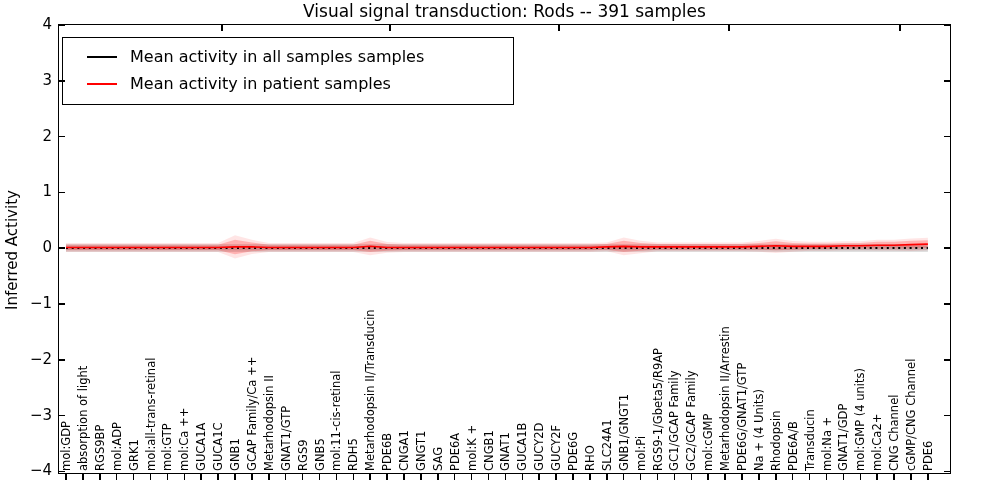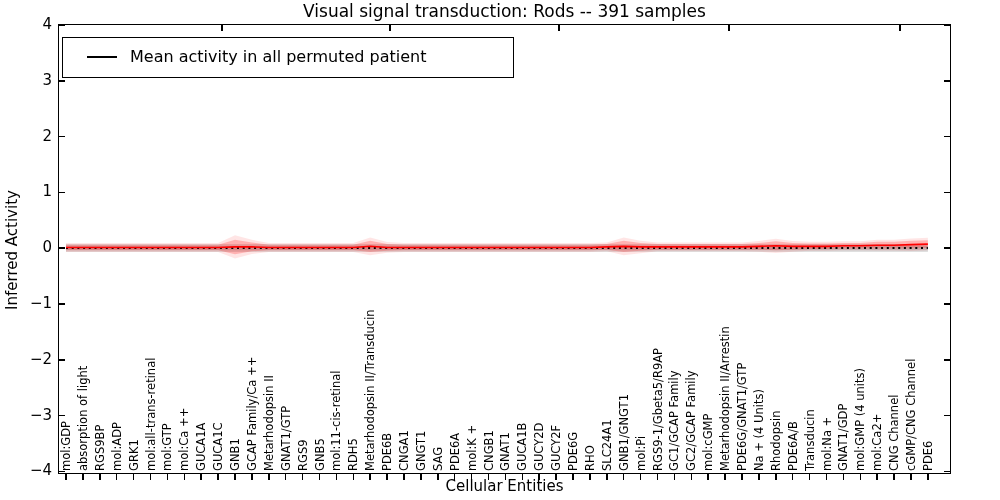--- a/index.html
+++ b/index.html
@@ -39,21 +39,25 @@
         <rect x="7" y="219.094" width="861.9" height="7.812" fill="rgba(0,0,0,0.14)"></rect>
         <rect x="7" y="220.8517" width="861.9" height="4.296600000000001" fill="rgba(0,0,0,0.10)"></rect>
         <polygon points="7,217.978 23.9,217.978 40.8,217.978 57.699999999999996,217.978 74.6,217.978 91.5,217.978 108.39999999999999,217.978 125.29999999999998,217.978 142.2,217.978 159.1,217.978 176,210.2776 192.89999999999998,214.7416 209.79999999999998,217.978 226.7,217.978 243.59999999999997,217.978 260.5,217.978 277.4,217.978 294.29999999999995,217.978 311.2,212.398 328.09999999999997,217.0852 345,217.978 361.9,217.978 378.79999999999995,217.978 395.7,217.978 412.59999999999997,217.978 429.49999999999994,217.978 446.4,217.978 463.29999999999995,217.978 480.19999999999993,217.978 497.09999999999997,217.978 514,217.978 530.9,217.978 547.8,217.42 564.6999999999999,212.398 581.5999999999999,215.6344 598.5,217.42 615.4,217.42 632.3,217.42 649.1999999999999,217.42 666.0999999999999,217.42 683,217.42 699.9,215.9692 716.8,213.6256 733.6999999999999,215.9692 750.5999999999999,216.862 767.4999999999999,216.862 784.4,216.304 801.3,216.304 818.1999999999999,214.8532 835.0999999999999,214.8532 851.9999999999999,213.4024 868.9,212.8444 868.9,225.3436 851.9999999999999,225.9016 835.0999999999999,225.5668 818.1999999999999,225.5668 801.3,225.232 784.4,225.232 767.4999999999999,225.79 750.5999999999999,225.79 733.6999999999999,226.6828 716.8,227.9104 699.9,226.6828 683,226.348 666.0999999999999,226.348 649.1999999999999,226.348 632.3,226.348 615.4,226.348 598.5,226.348 581.5999999999999,228.1336 564.6999999999999,230.254 547.8,226.348 530.9,226.906 514,226.906 497.09999999999997,226.906 480.19999999999993,226.906 463.29999999999995,226.906 446.4,226.906 429.49999999999994,226.906 412.59999999999997,226.906 395.7,226.906 378.79999999999995,226.906 361.9,226.906 345,226.906 328.09999999999997,227.7988 311.2,230.254 294.29999999999995,226.906 277.4,226.906 260.5,226.906 243.59999999999997,226.906 226.7,226.906 209.79999999999998,226.906 192.89999999999998,229.0264 176,233.4904 159.1,226.906 142.2,226.906 125.29999999999998,226.906 108.39999999999999,226.906 91.5,226.906 74.6,226.906 57.699999999999996,226.906 40.8,226.906 23.9,226.906 7,226.906" fill="rgba(255,0,0,0.10)" stroke="none"></polygon>
         <polygon points="7,219.652 23.9,219.652 40.8,219.652 57.699999999999996,219.652 74.6,219.652 91.5,219.652 108.39999999999999,219.652 125.29999999999998,219.652 142.2,219.652 159.1,219.652 176,214.63 192.89999999999998,217.42 209.79999999999998,219.652 226.7,219.652 243.59999999999997,219.652 260.5,219.652 277.4,219.652 294.29999999999995,219.652 311.2,215.746 328.09999999999997,219.094 345,219.652 361.9,219.652 378.79999999999995,219.652 395.7,219.652 412.59999999999997,219.652 429.49999999999994,219.652 446.4,219.652 463.29999999999995,219.652 480.19999999999993,219.652 497.09999999999997,219.652 514,219.652 530.9,219.652 547.8,219.094 564.6999999999999,215.746 581.5999999999999,217.978 598.5,219.094 615.4,219.094 632.3,219.094 649.1999999999999,219.094 666.0999999999999,219.094 683,219.094 699.9,217.978 716.8,216.304 733.6999999999999,217.978 750.5999999999999,218.536 767.4999999999999,218.536 784.4,217.978 801.3,217.978 818.1999999999999,216.862 835.0999999999999,216.862 851.9999999999999,215.746 868.9,215.188 868.9,223 851.9999999999999,223.558 835.0999999999999,223.558 818.1999999999999,223.558 801.3,223.558 784.4,223.558 767.4999999999999,224.116 750.5999999999999,224.116 733.6999999999999,224.674 716.8,225.232 699.9,224.674 683,224.674 666.0999999999999,224.674 649.1999999999999,224.674 632.3,224.674 615.4,224.674 598.5,224.674 581.5999999999999,225.79 564.6999999999999,226.906 547.8,224.674 530.9,225.232 514,225.232 497.09999999999997,225.232 480.19999999999993,225.232 463.29999999999995,225.232 446.4,225.232 429.49999999999994,225.232 412.59999999999997,225.232 395.7,225.232 378.79999999999995,225.232 361.9,225.232 345,225.232 328.09999999999997,225.79 311.2,226.906 294.29999999999995,225.232 277.4,225.232 260.5,225.232 243.59999999999997,225.232 226.7,225.232 209.79999999999998,225.232 192.89999999999998,226.348 176,229.138 159.1,225.232 142.2,225.232 125.29999999999998,225.232 108.39999999999999,225.232 91.5,225.232 74.6,225.232 57.699999999999996,225.232 40.8,225.232 23.9,225.232 7,225.232" fill="rgba(255,0,0,0.22)" stroke="none"></polygon>
         <line x1="7" y1="223" x2="868.9" y2="223" stroke="#000000" stroke-width="2" stroke-dasharray="2 3.7"></line>
         <polyline points="7,222.442 23.9,222.442 40.8,222.442 57.699999999999996,222.442 74.6,222.442 91.5,222.442 108.39999999999999,222.442 125.29999999999998,222.442 142.2,222.442 159.1,222.442 176,221.884 192.89999999999998,221.884 209.79999999999998,222.442 226.7,222.442 243.59999999999997,222.442 260.5,222.442 277.4,222.442 294.29999999999995,222.442 311.2,221.326 328.09999999999997,222.442 345,222.442 361.9,222.442 378.79999999999995,222.442 395.7,222.442 412.59999999999997,222.442 429.49999999999994,222.442 446.4,222.442 463.29999999999995,222.442 480.19999999999993,222.442 497.09999999999997,222.442 514,222.442 530.9,222.442 547.8,221.884 564.6999999999999,221.326 581.5999999999999,221.884 598.5,221.884 615.4,221.884 632.3,221.884 649.1999999999999,221.884 666.0999999999999,221.884 683,221.884 699.9,221.326 716.8,220.768 733.6999999999999,221.326 750.5999999999999,221.326 767.4999999999999,221.326 784.4,220.768 801.3,220.768 818.1999999999999,220.21 835.0999999999999,220.21 851.9999999999999,219.652 868.9,219.094" fill="none" stroke="#ff0000" stroke-width="1.6"></polyline>
       </svg>
     <div id="legend">
       <div class="legend-row">
         <span class="legend-line" style="background: rgb(0, 0, 0);"></span>
-        <span class="legend-text">Mean activity in all permuted patient</span>
+        <span class="legend-text">Mean activity in all samples samples</span>
+      </div>
+      <div class="legend-row">
+        <span class="legend-line" style="background: rgb(255, 0, 0);"></span>
+        <span class="legend-text">Mean activity in patient samples</span>
       </div>
     </div>
   <div class="ytick-mark" style="left: 0px; width: 6px; top: -0.75px;"></div>
       <div class="ytick-mark" style="right: 0px; width: 6px; top: -0.75px;"></div>
       <div class="ytick-mark" style="left: 0px; width: 6px; top: 55.05px;"></div>
       <div class="ytick-mark" style="right: 0px; width: 6px; top: 55.05px;"></div>
       <div class="ytick-mark" style="left: 0px; width: 6px; top: 110.85px;"></div>
       <div class="ytick-mark" style="right: 0px; width: 6px; top: 110.85px;"></div>
       <div class="ytick-mark" style="left: 0px; width: 6px; top: 166.65px;"></div>
       <div class="ytick-mark" style="right: 0px; width: 6px; top: 166.65px;"></div>
@@ -171,21 +175,20 @@
       <span class="xcat-label" style="left: 858px; bottom: 2px;">cGMP/CNG Channel</span>
       <div class="xtick-mark" style="left: 868.15px;"></div>
       <span class="xcat-label" style="left: 874.9px; bottom: 2px;">PDE6</span>
       <div class="toptick-mark" style="left: 162.25px;"></div>
       <div class="toptick-mark" style="left: 330.25px;"></div>
       <div class="toptick-mark" style="left: 499.25px;"></div>
       <div class="toptick-mark" style="left: 669.25px;"></div>
       <div class="toptick-mark" style="left: 840.25px;"></div>
     </div>
 
-  <div id="x-axis-label">Cellular Entities</div>
 <div class="ytick-label" style="top: 15px;">4</div>
     <div class="ytick-label" style="top: 70.8px;">3</div>
     <div class="ytick-label" style="top: 126.6px;">2</div>
     <div class="ytick-label" style="top: 182.4px;">1</div>
     <div class="ytick-label" style="top: 238.2px;">0</div>
     <div class="ytick-label" style="top: 294px;">−1</div>
     <div class="ytick-label" style="top: 349.8px;">−2</div>
     <div class="ytick-label" style="top: 405.6px;">−3</div>
     <div class="ytick-label" style="top: 461.4px;">−4</div>
   </div>

